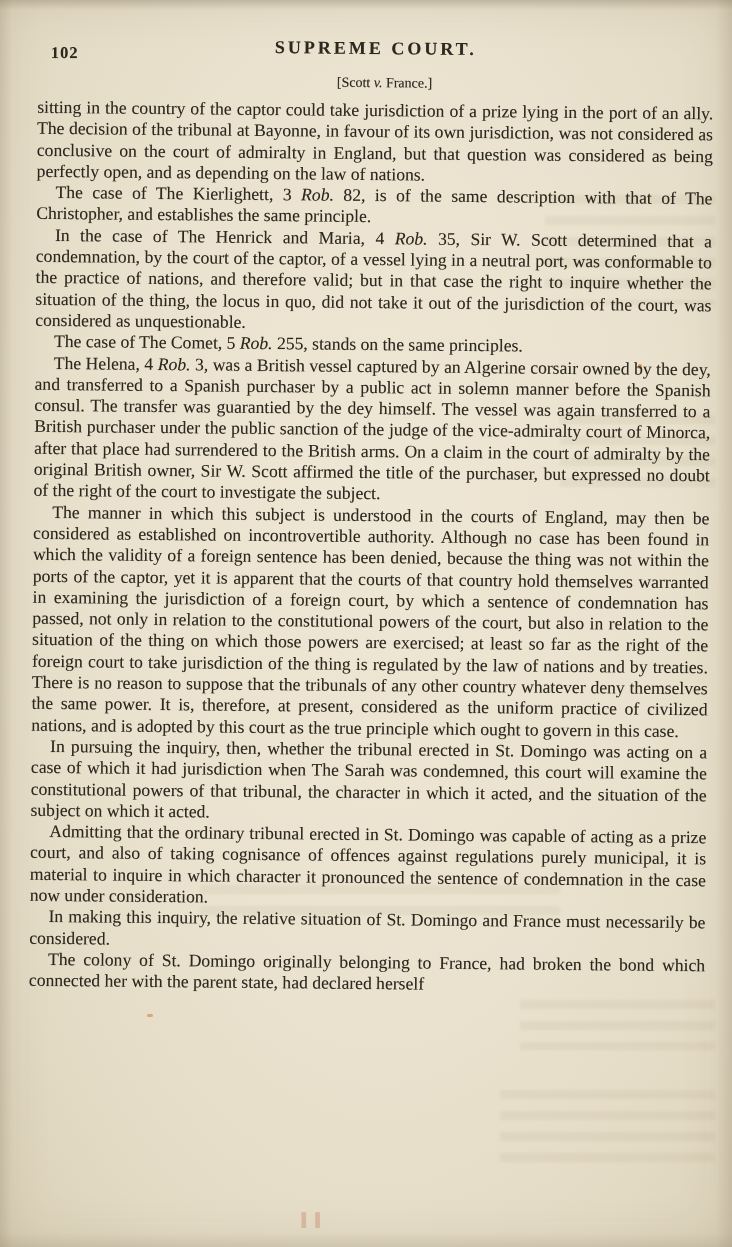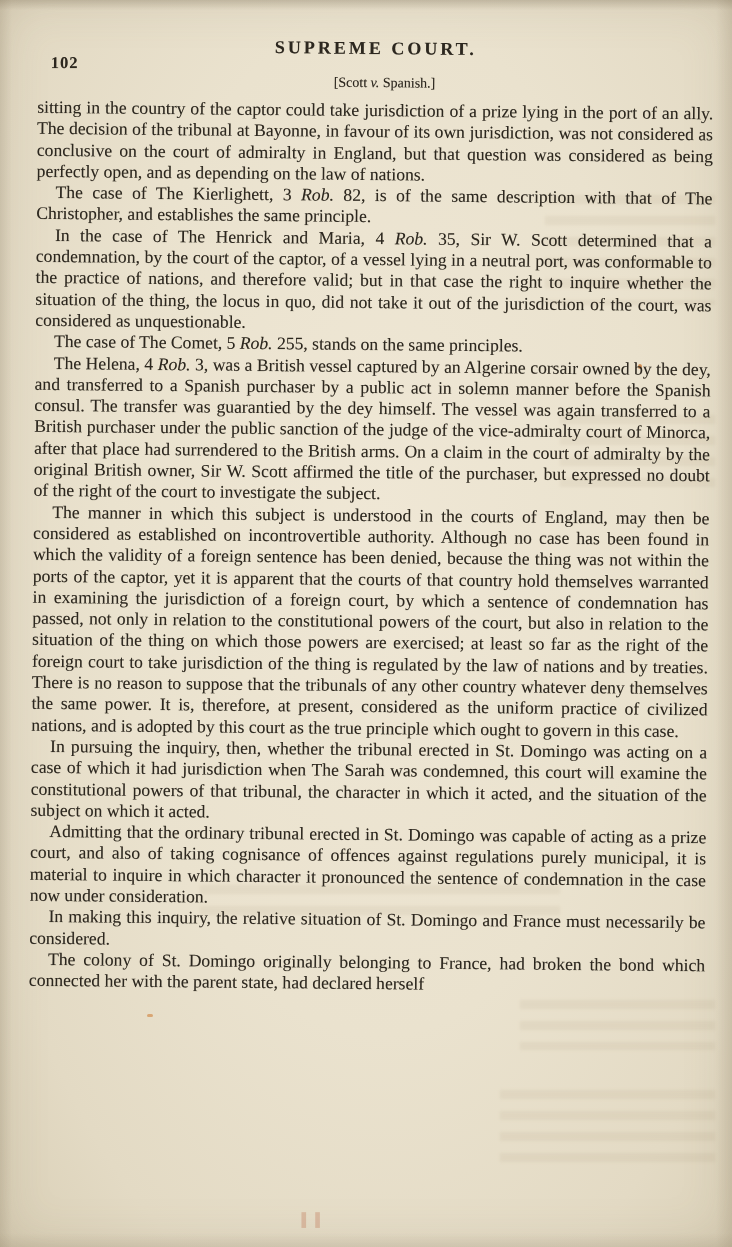--- a/index.html
+++ b/index.html
@@ -46,21 +46,21 @@
   }
   .content {
     position: absolute; left: 38px; top: 30px; width: 676px;
     transform: rotate(0.55deg);
     transform-origin: 20px 0;
     color: #2c271f;
     text-shadow: 0.2px 0.2px 0.35px rgba(55,45,32,0.35);
   }
   .header-row { position: relative; height: 22px; margin-top: 5px; }
   .pagenum {
-    position: absolute; left: 13px; top: 18px;
+    position: absolute; left: 13px; top: 8px;
     font-size: 16.5px; font-weight: 600; letter-spacing: 1px;
   }
   .title {
     display: block; text-align: center;
     font-size: 18px; font-weight: 700; letter-spacing: 3px;
   }
   .running-head {
     text-align: center; padding-left: 18px;
     margin-top: 15px; font-size: 14px; height: 17px;
   }
@@ -83,21 +83,21 @@
   <div class="speck s2"></div>
   <div class="sig-mark">▐▌</div>
 
   <div class="content">
 
     <div class="header-row">
       <span class="pagenum">102</span>
       <span class="title">SUPREME COURT.</span>
     </div>
 
-    <div class="running-head"><span>[Scott </span><span class="it">v.</span><span> Spanish.]</span></div>
+    <div class="running-head"><span>[Scott </span><span class="it">v.</span><span> France.]</span></div>
 
     <div class="body-text">
         <p class="para"><span>sitting in the country of the captor could take jurisdiction of a prize lying in the port of an ally. The decision of the tribunal at Bayonne, in favour of its own jurisdiction, was not considered as conclusive on the court of admiralty in England, but that question was considered as being perfectly open, and as depending on the law of nations.</span></p>
         <p class="para indent"><span>The case of The Kierlighett, 3 </span><span class="it">Rob.</span><span> 82, is of the same description with that of The Christopher, and establishes the same principle.</span></p>
         <p class="para indent"><span>In the case of The Henrick and Maria, 4 </span><span class="it">Rob.</span><span> 35, Sir W. Scott determined that a condemnation, by the court of the captor, of a vessel lying in a neutral port, was conformable to the practice of nations, and therefore valid; but in that case the right to inquire whether the situation of the thing, the locus in quo, did not take it out of the jurisdiction of the court, was considered as unquestionable.</span></p>
         <p class="para indent"><span>The case of The Comet, 5 </span><span class="it">Rob.</span><span> 255, stands on the same principles.</span></p>
         <p class="para indent"><span>The Helena, 4 </span><span class="it">Rob.</span><span> 3, was a British vessel captured by an Algerine corsair owned by the dey, and transferred to a Spanish purchaser by a public act in solemn manner before the Spanish consul. The transfer was guarantied by the dey himself. The vessel was again transferred to a British purchaser under the public sanction of the judge of the vice-admiralty court of Minorca, after that place had surrendered to the British arms. On a claim in the court of admiralty by the original British owner, Sir W. Scott affirmed the title of the purchaser, but expressed no doubt of the right of the court to investigate the subject.</span></p>
         <p class="para indent"><span>The manner in which this subject is understood in the courts of England, may then be considered as established on incontrovertible authority. Although no case has been found in which the validity of a foreign sentence has been denied, because the thing was not within the ports of the captor, yet it is apparent that the courts of that country hold themselves warranted in examining the jurisdiction of a foreign court, by which a sentence of condemnation has passed, not only in relation to the constitutional powers of the court, but also in relation to the situation of the thing on which those powers are exercised; at least so far as the right of the foreign court to take jurisdiction of the thing is regulated by the law of nations and by treaties. There is no reason to suppose that the tribunals of any other country whatever deny themselves the same power. It is, therefore, at present, considered as the uniform practice of civilized nations, and is adopted by this court as the true principle which ought to govern in this case.</span></p>
         <p class="para indent"><span>In pursuing the inquiry, then, whether the tribunal erected in St. Domingo was acting on a case of which it had jurisdiction when The Sarah was condemned, this court will examine the constitutional powers of that tribunal, the character in which it acted, and the situation of the subject on which it acted.</span></p>
         <p class="para indent"><span>Admitting that the ordinary tribunal erected in St. Domingo was capable of acting as a prize court, and also of taking cognisance of offences against regulations purely municipal, it is material to inquire in which character it pronounced the sentence of condemnation in the case now under consideration.</span></p>

